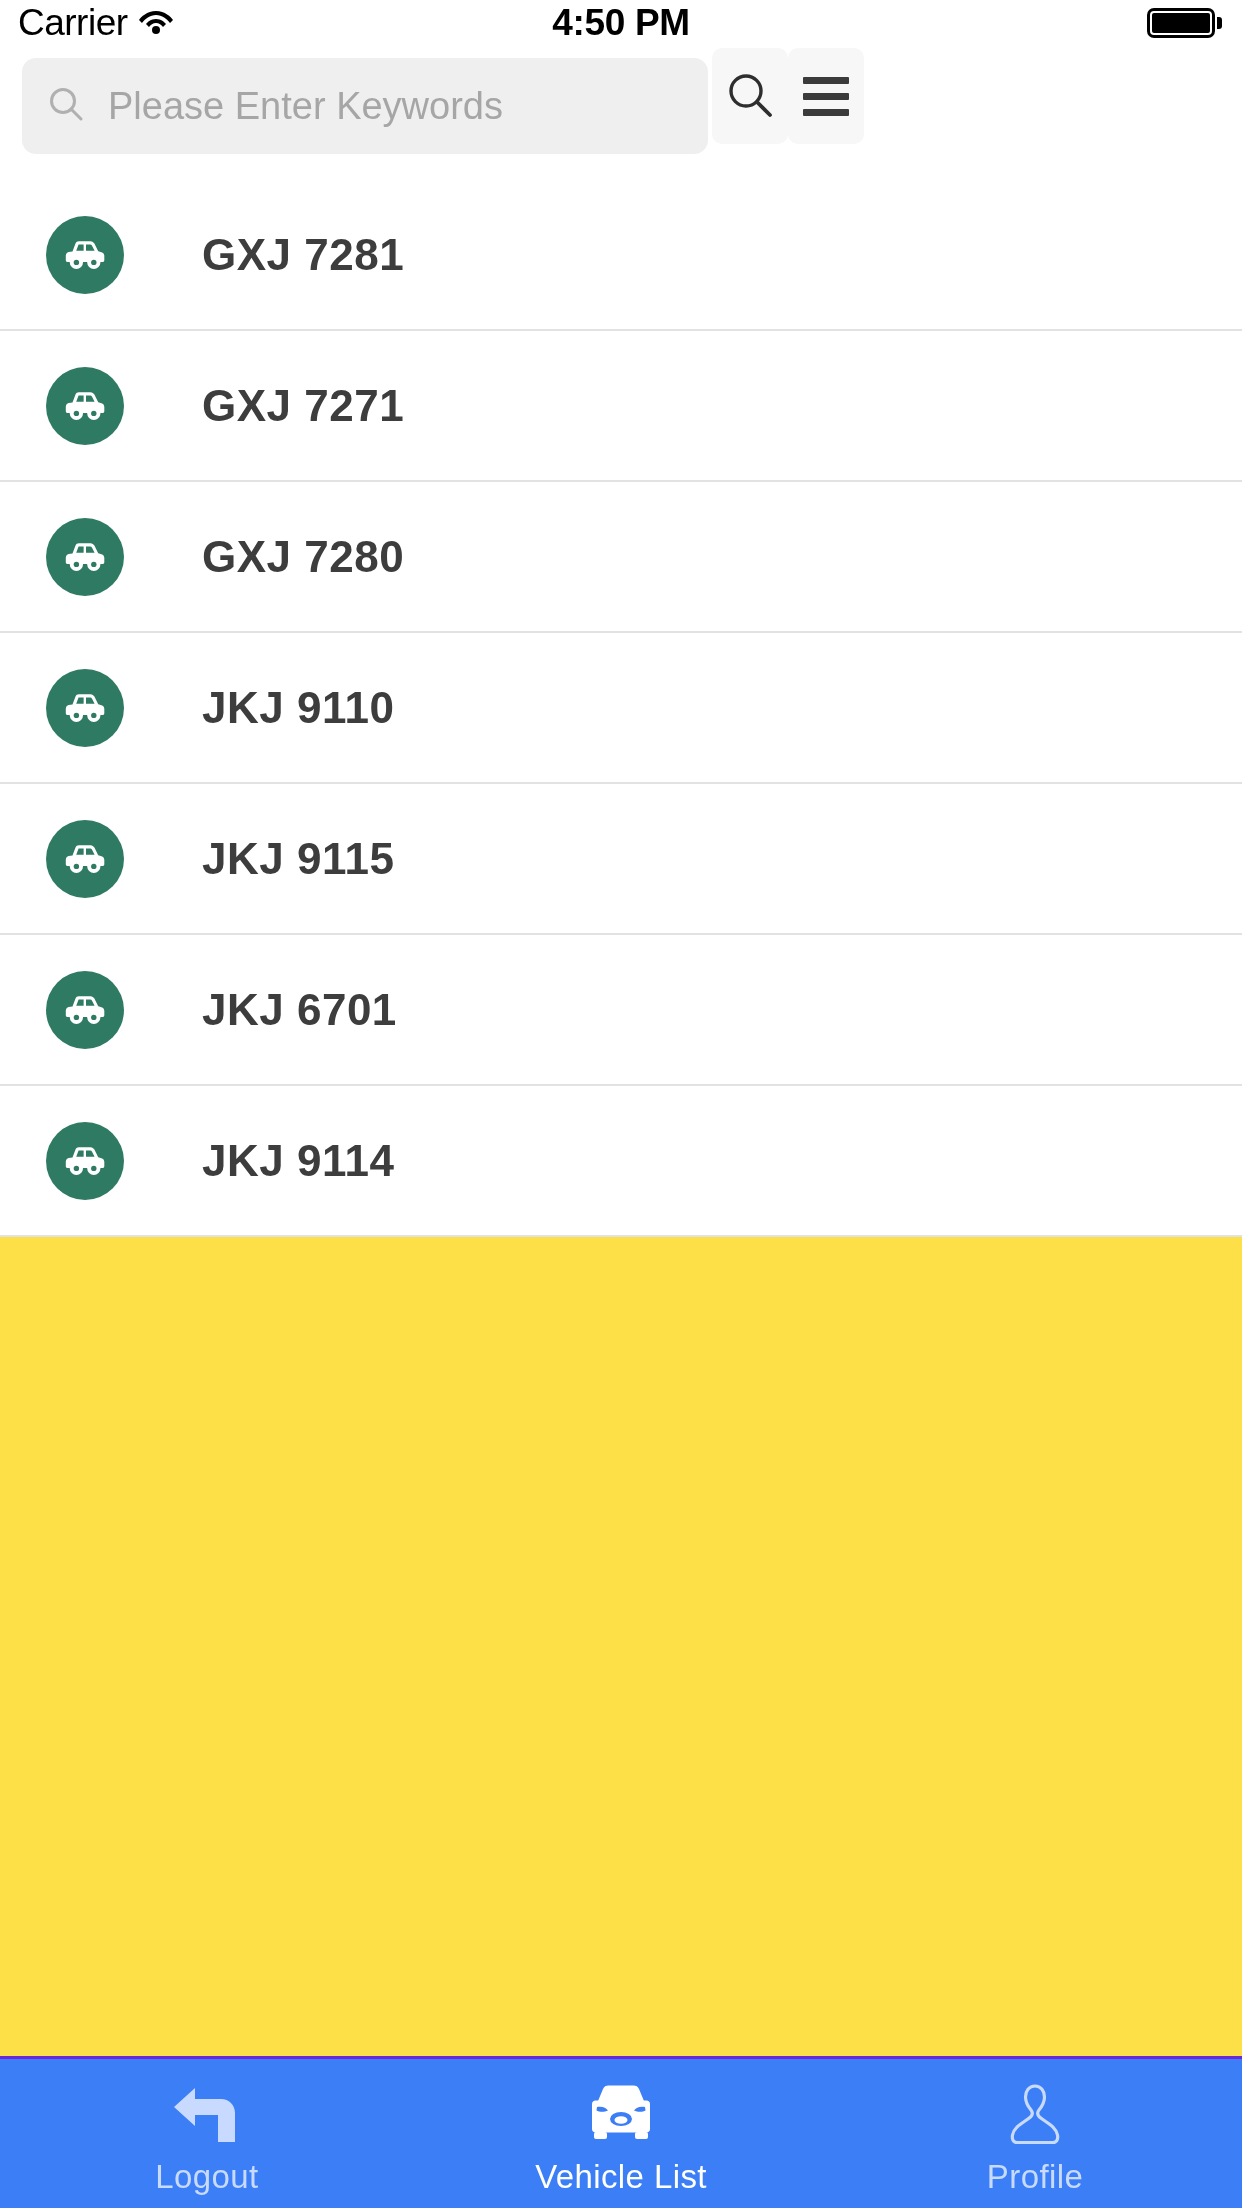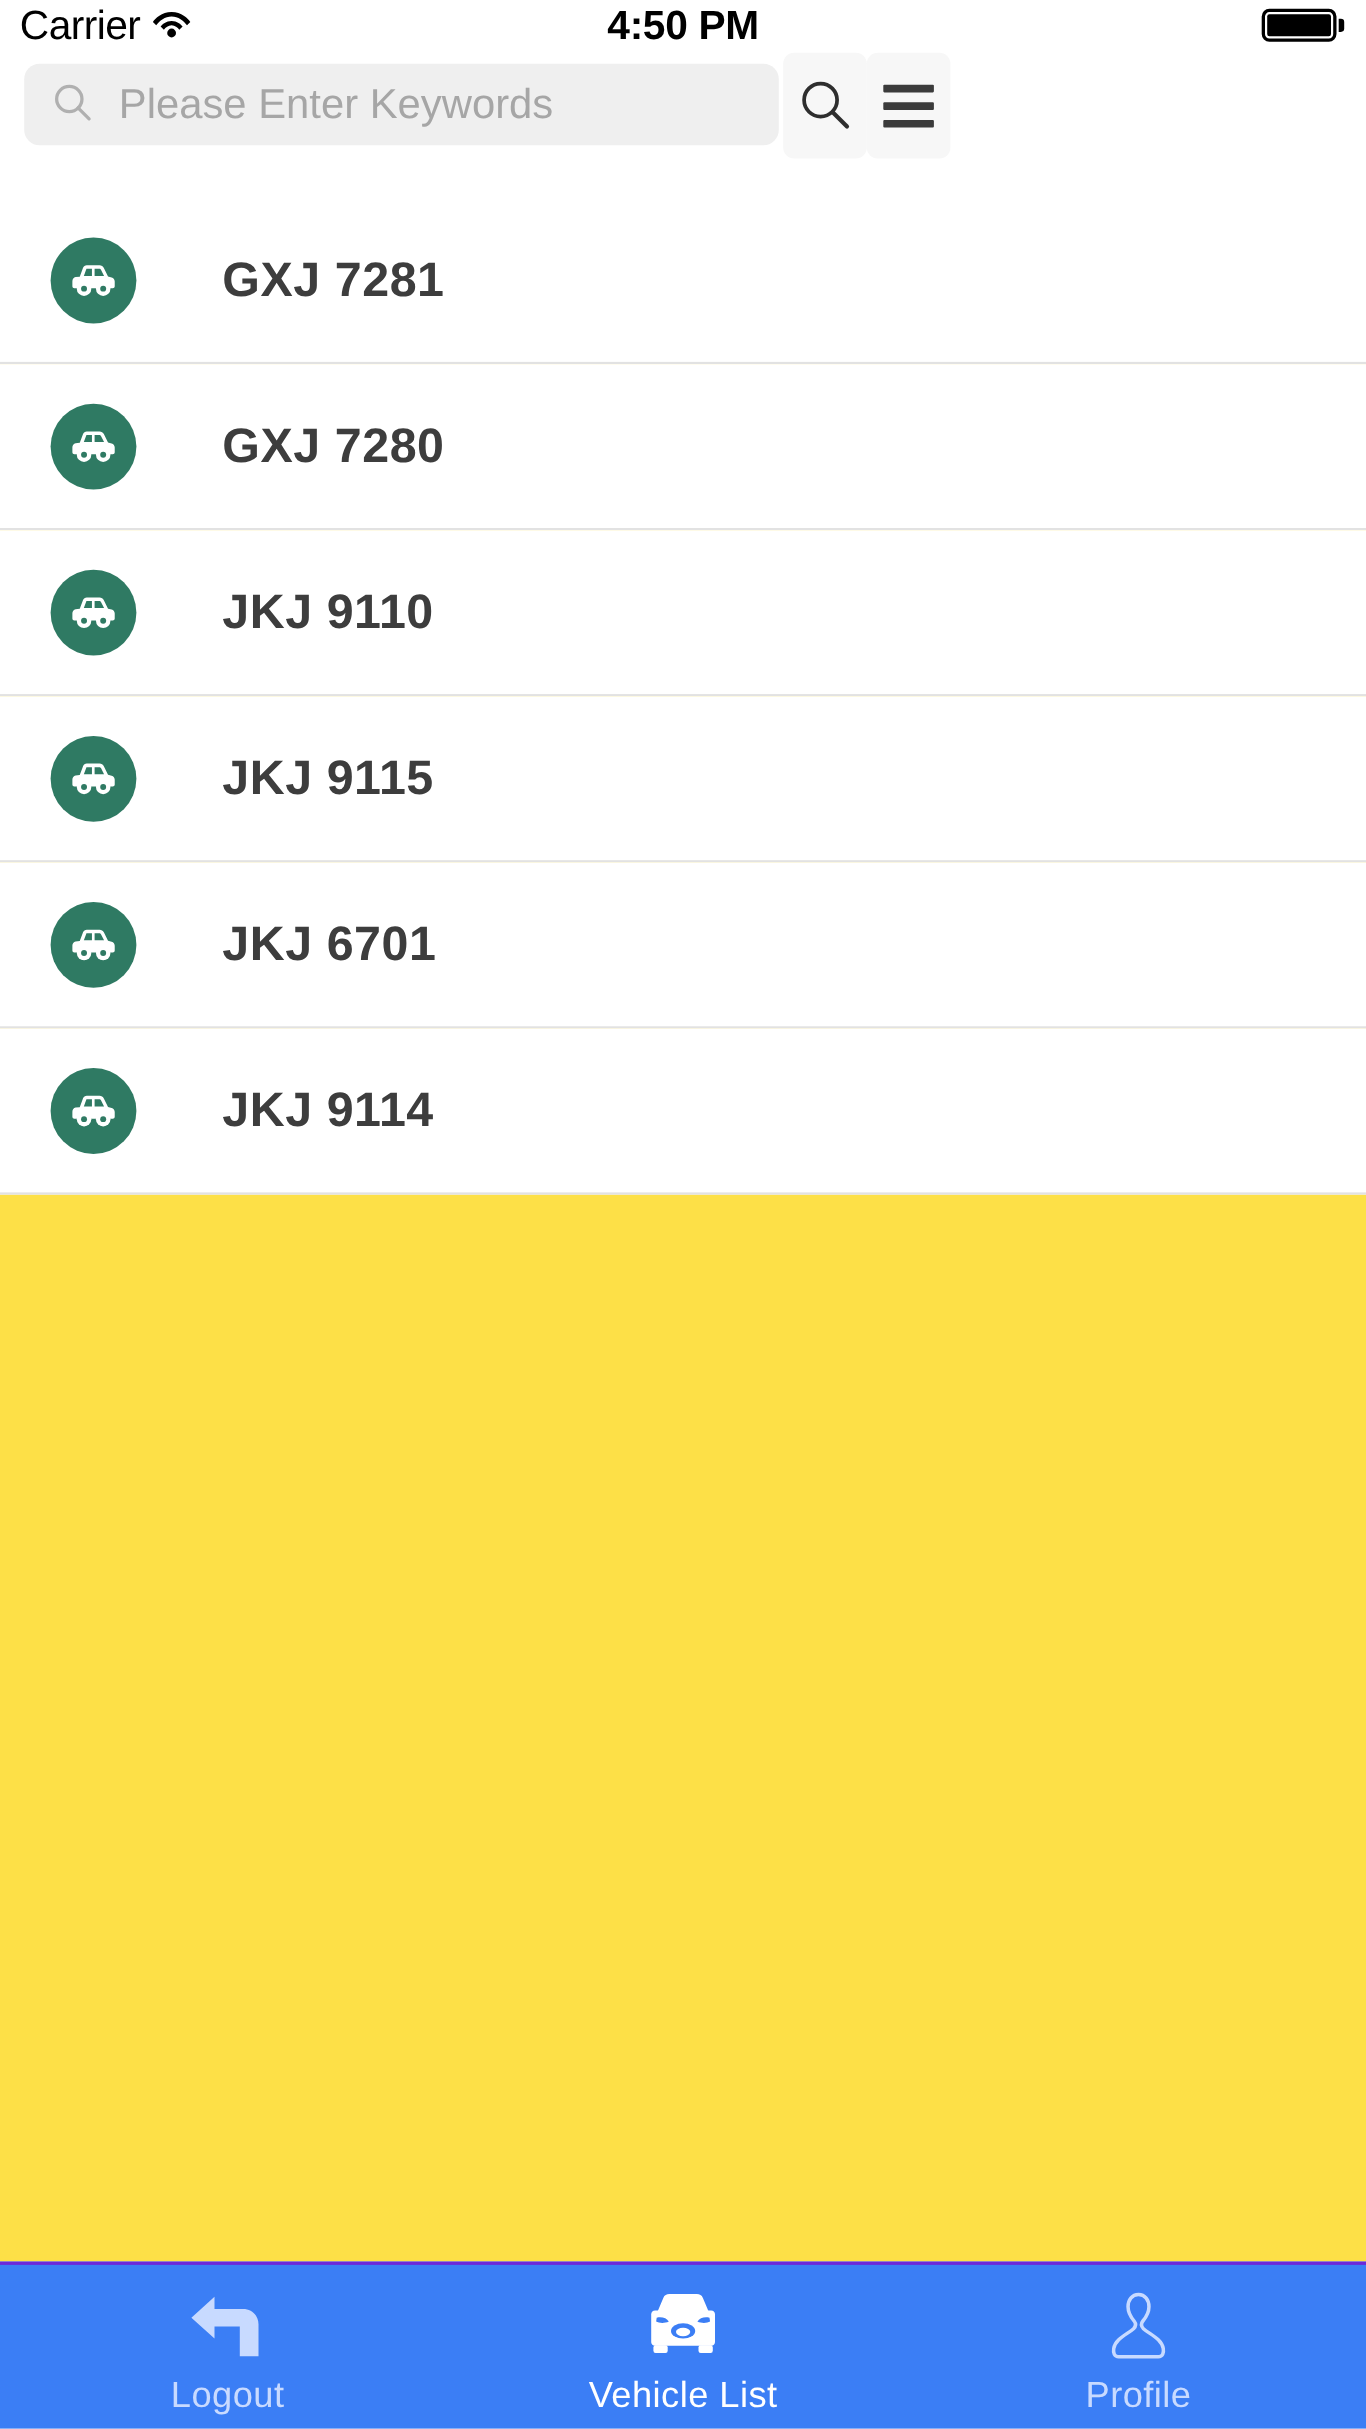--- a/index.html
+++ b/index.html
@@ -31,21 +31,21 @@
   .batt-fill { width:100%; height:100%; background:#000; border-radius:2px; }
   .batt-cap { width:5px; height:12px; background:#000; border-radius:0 3px 3px 0; margin-left:2px; }
 
   
   .header {
     position:absolute; top:46px; left:0; width:1242px; height:131px;
     background:#ffffff;
   }
   .search-wrap {
     position:absolute; top:12px; left:22px;
-    width:686px; height:74px;
+    width:686px; height:96px;
     background:#efefef; border-radius:14px;
     display:flex; align-items:center;
   }
   .search-mag { margin-left:24px; margin-right:22px; flex:none; }
   .search-input {
     flex:1; border:none; outline:none; background:transparent;
     font-family:"Liberation Sans", sans-serif;
     font-size:38px; color:#3c3c3c; padding-right:20px;
   }
   .search-input::placeholder { color:#a6a6a6; }
@@ -165,20 +165,34 @@
             <path fill="#ffffff" d="M13.5 22.5 L16.5 14.5 C17.1 13 18.3 12.2 19.9 12.2 L31.5 12.2 C33.2 12.2 34.6 13.1 35.4 14.6 L39.2 22.3 L42.5 23.2 C44.2 23.7 45.3 25.1 45.3 26.8 L45.3 31.2 C45.3 32.2 44.5 33 43.5 33 L8.6 33 C7.6 33 6.8 32.2 6.8 31.2 L6.8 26.6 C6.8 24.8 8 23.3 9.7 22.9 Z"></path>
             <path fill="#2f7a63" d="M19.6 15.4 L24.6 15.4 L24.6 21.8 L17.2 21.8 Z"></path>
             <path fill="#2f7a63" d="M27 15.4 L31.2 15.4 C32 15.4 32.6 15.8 32.9 16.5 L35.6 21.8 L27 21.8 Z"></path>
             <circle cx="17.4" cy="33.4" r="6.6" fill="#ffffff"></circle>
             <circle cx="17.4" cy="33.4" r="2.7" fill="#2f7a63"></circle>
             <circle cx="34.8" cy="33.4" r="6.6" fill="#ffffff"></circle>
             <circle cx="34.8" cy="33.4" r="2.7" fill="#2f7a63"></circle>
           </svg>
         </div>
         <div class="row-label">GXJ 7281</div>
+      </div>
+      <div class="row">
+        <div class="row-avatar">
+          <svg width="52" height="52" viewBox="0 0 52 52">
+            <path fill="#ffffff" d="M13.5 22.5 L16.5 14.5 C17.1 13 18.3 12.2 19.9 12.2 L31.5 12.2 C33.2 12.2 34.6 13.1 35.4 14.6 L39.2 22.3 L42.5 23.2 C44.2 23.7 45.3 25.1 45.3 26.8 L45.3 31.2 C45.3 32.2 44.5 33 43.5 33 L8.6 33 C7.6 33 6.8 32.2 6.8 31.2 L6.8 26.6 C6.8 24.8 8 23.3 9.7 22.9 Z"></path>
+            <path fill="#2f7a63" d="M19.6 15.4 L24.6 15.4 L24.6 21.8 L17.2 21.8 Z"></path>
+            <path fill="#2f7a63" d="M27 15.4 L31.2 15.4 C32 15.4 32.6 15.8 32.9 16.5 L35.6 21.8 L27 21.8 Z"></path>
+            <circle cx="17.4" cy="33.4" r="6.6" fill="#ffffff"></circle>
+            <circle cx="17.4" cy="33.4" r="2.7" fill="#2f7a63"></circle>
+            <circle cx="34.8" cy="33.4" r="6.6" fill="#ffffff"></circle>
+            <circle cx="34.8" cy="33.4" r="2.7" fill="#2f7a63"></circle>
+          </svg>
+        </div>
+        <div class="row-label">GXJ 7271</div>
       </div>
       <div class="row">
         <div class="row-avatar">
           <svg width="52" height="52" viewBox="0 0 52 52">
             <path fill="#ffffff" d="M13.5 22.5 L16.5 14.5 C17.1 13 18.3 12.2 19.9 12.2 L31.5 12.2 C33.2 12.2 34.6 13.1 35.4 14.6 L39.2 22.3 L42.5 23.2 C44.2 23.7 45.3 25.1 45.3 26.8 L45.3 31.2 C45.3 32.2 44.5 33 43.5 33 L8.6 33 C7.6 33 6.8 32.2 6.8 31.2 L6.8 26.6 C6.8 24.8 8 23.3 9.7 22.9 Z"></path>
             <path fill="#2f7a63" d="M19.6 15.4 L24.6 15.4 L24.6 21.8 L17.2 21.8 Z"></path>
             <path fill="#2f7a63" d="M27 15.4 L31.2 15.4 C32 15.4 32.6 15.8 32.9 16.5 L35.6 21.8 L27 21.8 Z"></path>
             <circle cx="17.4" cy="33.4" r="6.6" fill="#ffffff"></circle>
             <circle cx="17.4" cy="33.4" r="2.7" fill="#2f7a63"></circle>
             <circle cx="34.8" cy="33.4" r="6.6" fill="#ffffff"></circle>

